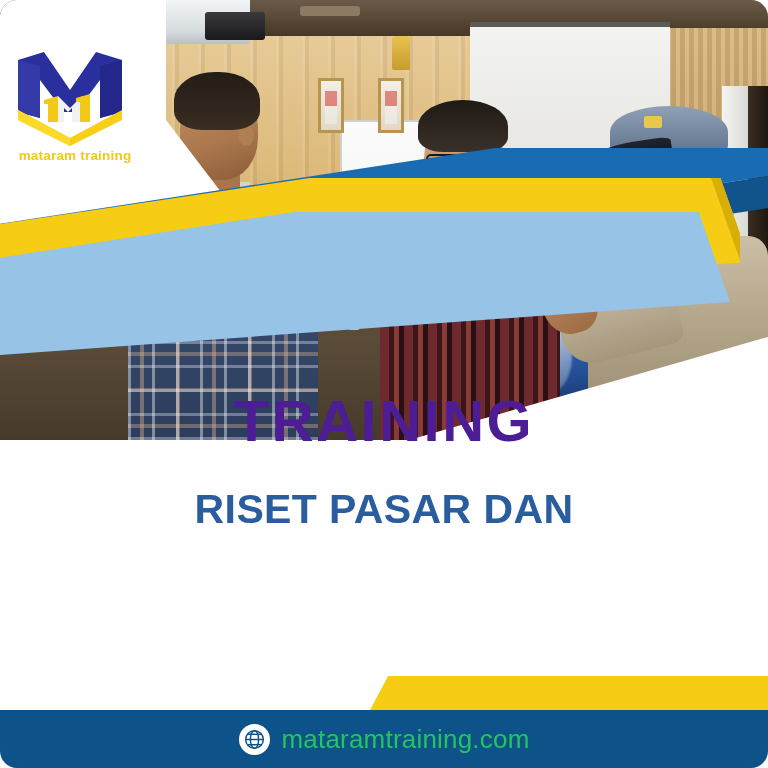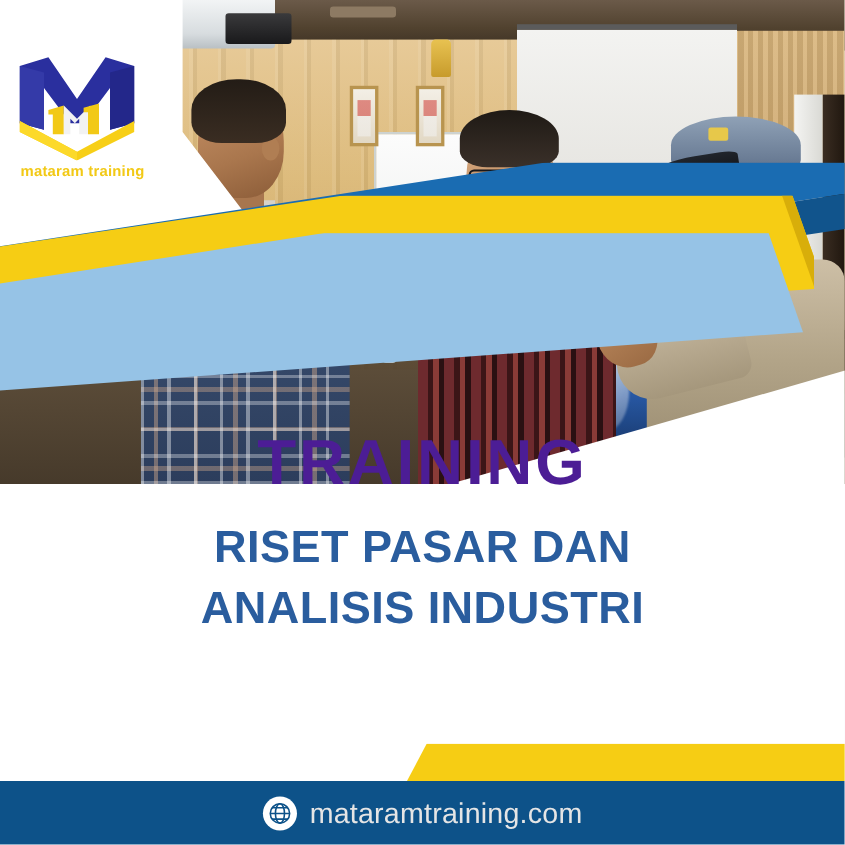--- a/index.html
+++ b/index.html
@@ -8,20 +8,21 @@
     width:768px; height:768px;
     background:#ffffff;
     font-family:"Liberation Sans", sans-serif;
     overflow:hidden;
   }
   #poster {
     position:relative;
     width:768px; height:768px;
     background:#ffffff;
     overflow:hidden;
+    border-radius:17px;
   }
 
   
   .photo-wrap {
     position:absolute;
     left:0; top:0; width:768px; height:440px;
     overflow:hidden;
   }
   .photo {
     position:absolute; inset:0;
@@ -346,21 +347,21 @@
   
   .text-block {
     position:absolute; left:0; top:392px; width:768px; text-align:center;
   }
   .title {
     font-size:58px; font-weight:bold; letter-spacing:2.5px;
     color:#4c1d95; line-height:1;
     font-family:"Liberation Sans", sans-serif;
   }
   .subtitle {
-    margin-top:20px;
+    margin-top:32px;
     font-size:41px; font-weight:bold; letter-spacing:.4px;
     color:#2a5d9e; line-height:1.33;
     font-family:"Liberation Sans", sans-serif;
   }
   .subtitle .line { display:block; }
 
   
   .footer-yellow {
     position:absolute; left:370px; top:676px; width:400px; height:34px;
     background:#f6cd14;
@@ -371,21 +372,21 @@
     background:#0d5289;
     display:flex; align-items:center; justify-content:center;
   }
   .footer-inner { display:flex; align-items:center; gap:12px; }
   .globe {
     width:31px; height:31px; border-radius:50%;
     background:#ffffff; display:flex; align-items:center; justify-content:center;
   }
   .globe svg { display:block; }
   .footer-url {
-    font-size:26px; font-weight:400; color:#e5e5e5; letter-spacing:.2px;
+    font-size:26px; font-weight:400; color:#22c55e; letter-spacing:.2px;
     font-family:"Liberation Sans", sans-serif;
   }
 </style>
 </head>
 <body>
 
 <div id="poster">
 
   <div class="photo-wrap">
     <div class="photo">
@@ -471,21 +472,20 @@
   <div class="band band-darkblue-shadow"></div>
   <div class="band band-yellow"></div>
   <div class="band band-yellow-shadow"></div>
   <div class="band band-lightblue"></div>
   <div class="white-wedge"></div>
 
   <div class="text-block">
     <div class="title">TRAINING</div>
     <div class="subtitle">
       <span class="line">RISET PASAR DAN</span>
-      <span class="line">ANALISIS INDUSTRI</span>
     </div>
   </div>
 
   <div class="footer-yellow"></div>
   <div class="footer-bar">
     <div class="footer-inner">
       <span class="globe">
         <svg width="23" height="23" viewBox="0 0 24 24" fill="none" stroke="#0d5289" stroke-width="1.5">
           <circle cx="12" cy="12" r="9.2"></circle>
           <ellipse cx="12" cy="12" rx="4.3" ry="9.2"></ellipse>

